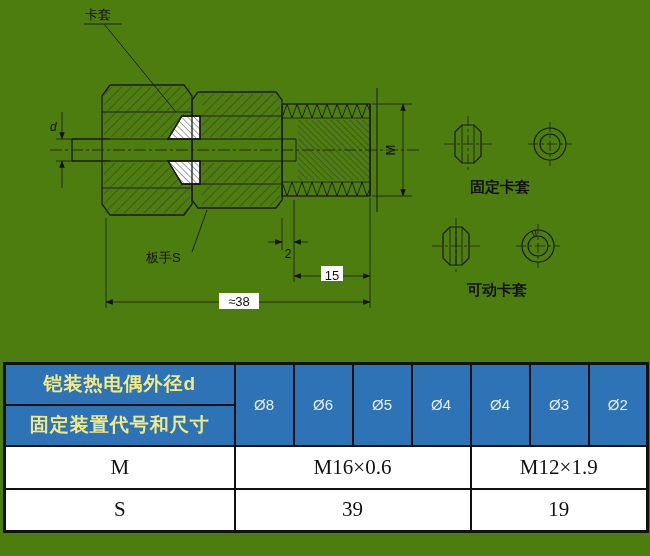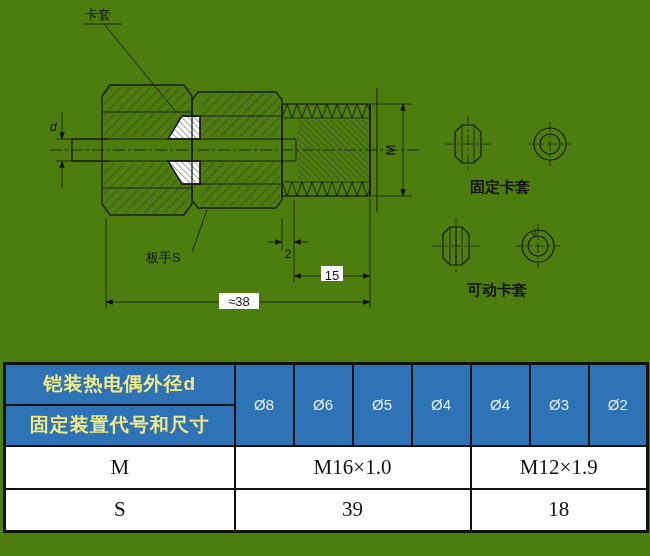--- a/index.html
+++ b/index.html
@@ -197,24 +197,24 @@
         <td class="dia" rowspan="2">Ø4</td>
         <td class="dia" rowspan="2">Ø4</td>
         <td class="dia" rowspan="2">Ø3</td>
         <td class="dia" rowspan="2">Ø2</td>
       </tr>
       <tr class="hdr">
         <td class="left-hd">固定装置代号和尺寸</td>
       </tr>
       <tr class="val">
         <td>M</td>
-        <td colspan="4">M16×1.0</td>
+        <td colspan="4">M16×0.6</td>
         <td colspan="3">M12×1.9</td>
       </tr>
       <tr class="val">
         <td>S</td>
         <td colspan="4">39</td>
-        <td colspan="3">18</td>
+        <td colspan="3">19</td>
       </tr>
     </tbody>
   </table>
 
 </div>
 
 </body></html>

